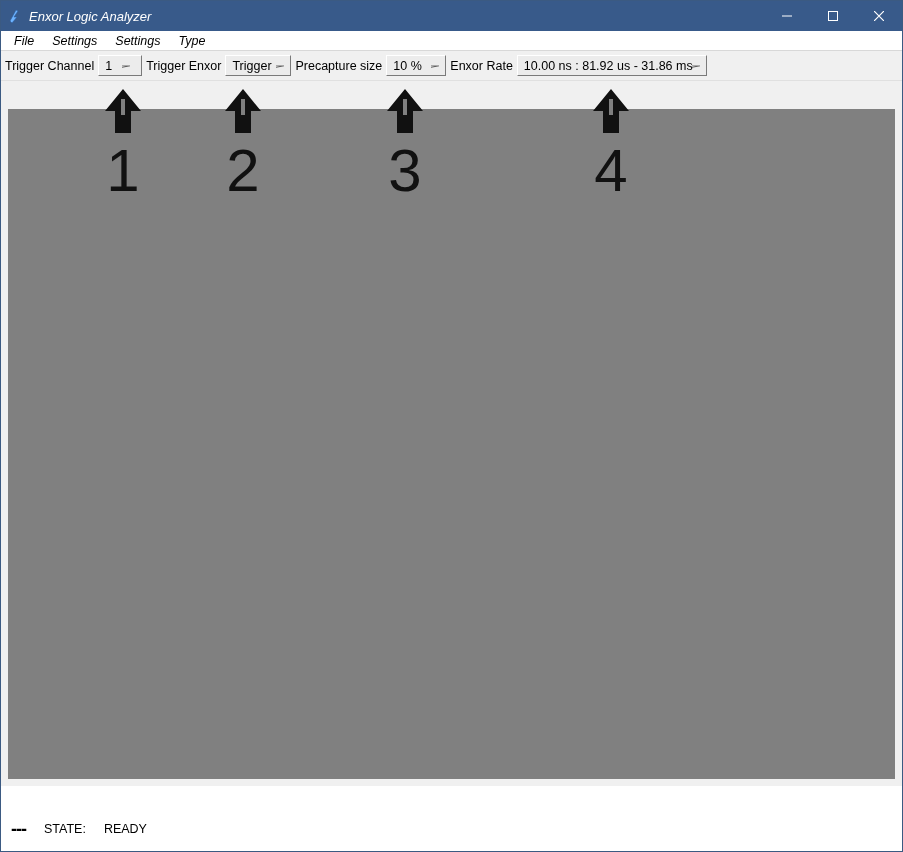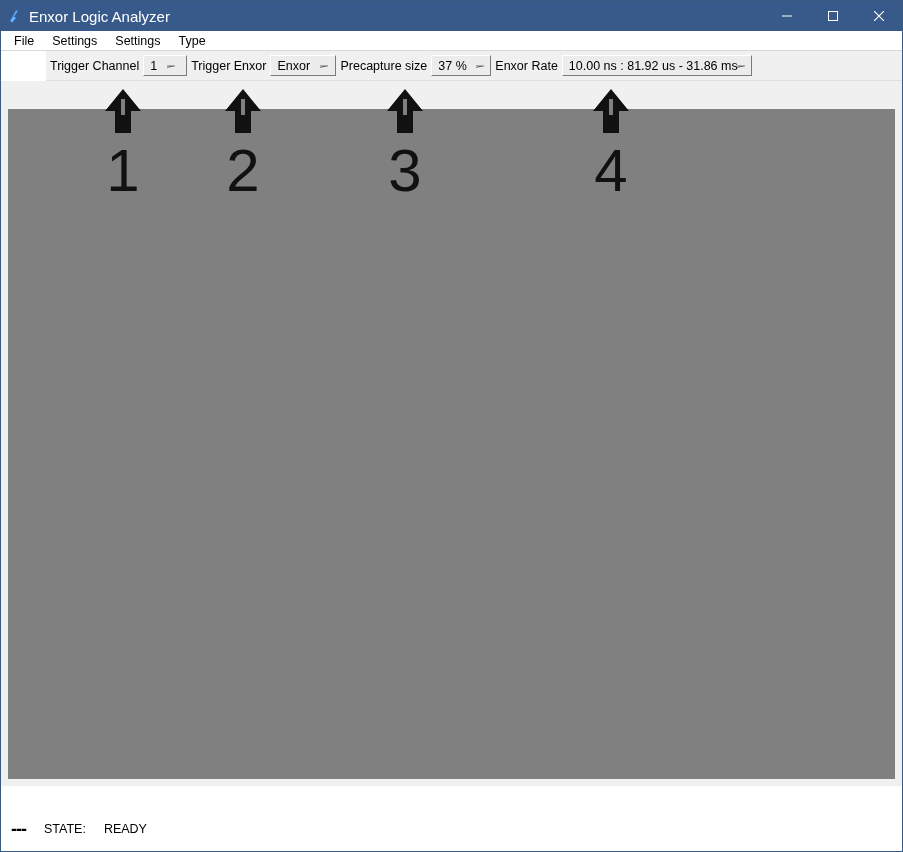--- a/index.html
+++ b/index.html
@@ -23,52 +23,51 @@
     color: #fff;
     display: flex;
     align-items: center;
     padding-left: 6px;
   }
   .titlebar .feather {
     width: 16px; height:16px;
     margin-right: 6px;
     display:inline-block;
   }
-  .titlebar .title { flex: 0 0 auto; font-size: 15px; }
+  .titlebar .title { flex: 0 0 auto; font-size: 13px; font-style: italic; }
   .titlebar .spacer { flex: 1 1 auto; }
   .titlebar .win-btn {
     width: 46px; height: 30px;
     display:flex; align-items:center; justify-content:center;
     color:#fff;
   }
 
   
   .menubar {
     height: 20px;
     background: #fff;
     border-bottom: 1px solid #d8d8d8;
     display:flex;
     align-items:center;
     padding-left: 4px;
     gap: 0;
     font-size: 12.5px;
   }
-  .menubar .menu-item { padding: 1px 9px; cursor:default; }
+  .menubar .menu-item { padding: 1px 9px; cursor:default;font-style:italic; }
 
   
   .toolbar {
     height: 30px;
     background: #f0f0f0;
     display:flex;
     align-items:center;
     padding: 0 4px;
     gap: 4px;
     font-size: 12.5px;
     border-bottom: 1px solid #e0e0e0;
-    margin-left: 45px;
   }
   .toolbar .lbl { white-space:nowrap; }
   .toolbar .dd {
     background: #ececec;
     border-top: 1px solid #fff;
     border-left: 1px solid #fff;
     border-right: 1px solid #7a7a7a;
     border-bottom: 1px solid #7a7a7a;
     height: 21px;
     display:flex;
@@ -180,27 +179,27 @@
 
 <div class="toolbar">
   <span class="lbl">Trigger Channel</span>
   <div class="dd" style="width:44px">
     <span>1</span>
     <span class="ind"></span>
   </div>
 
   <span class="lbl">Trigger Enxor</span>
   <div class="dd" style="width:66px">
-    <span>Enxor</span>
+    <span>Trigger</span>
     <span class="ind"></span>
   </div>
 
   <span class="lbl">Precapture size</span>
   <div class="dd" style="width:60px">
-    <span>37 %</span>
+    <span>10 %</span>
     <span class="ind"></span>
   </div>
 
   <span class="lbl">Enxor Rate</span>
   <div class="dd" style="width:190px">
     <span>10.00 ns : 81.92 us - 31.86 ms</span>
     <span class="ind"></span>
   </div>
 </div>
 

